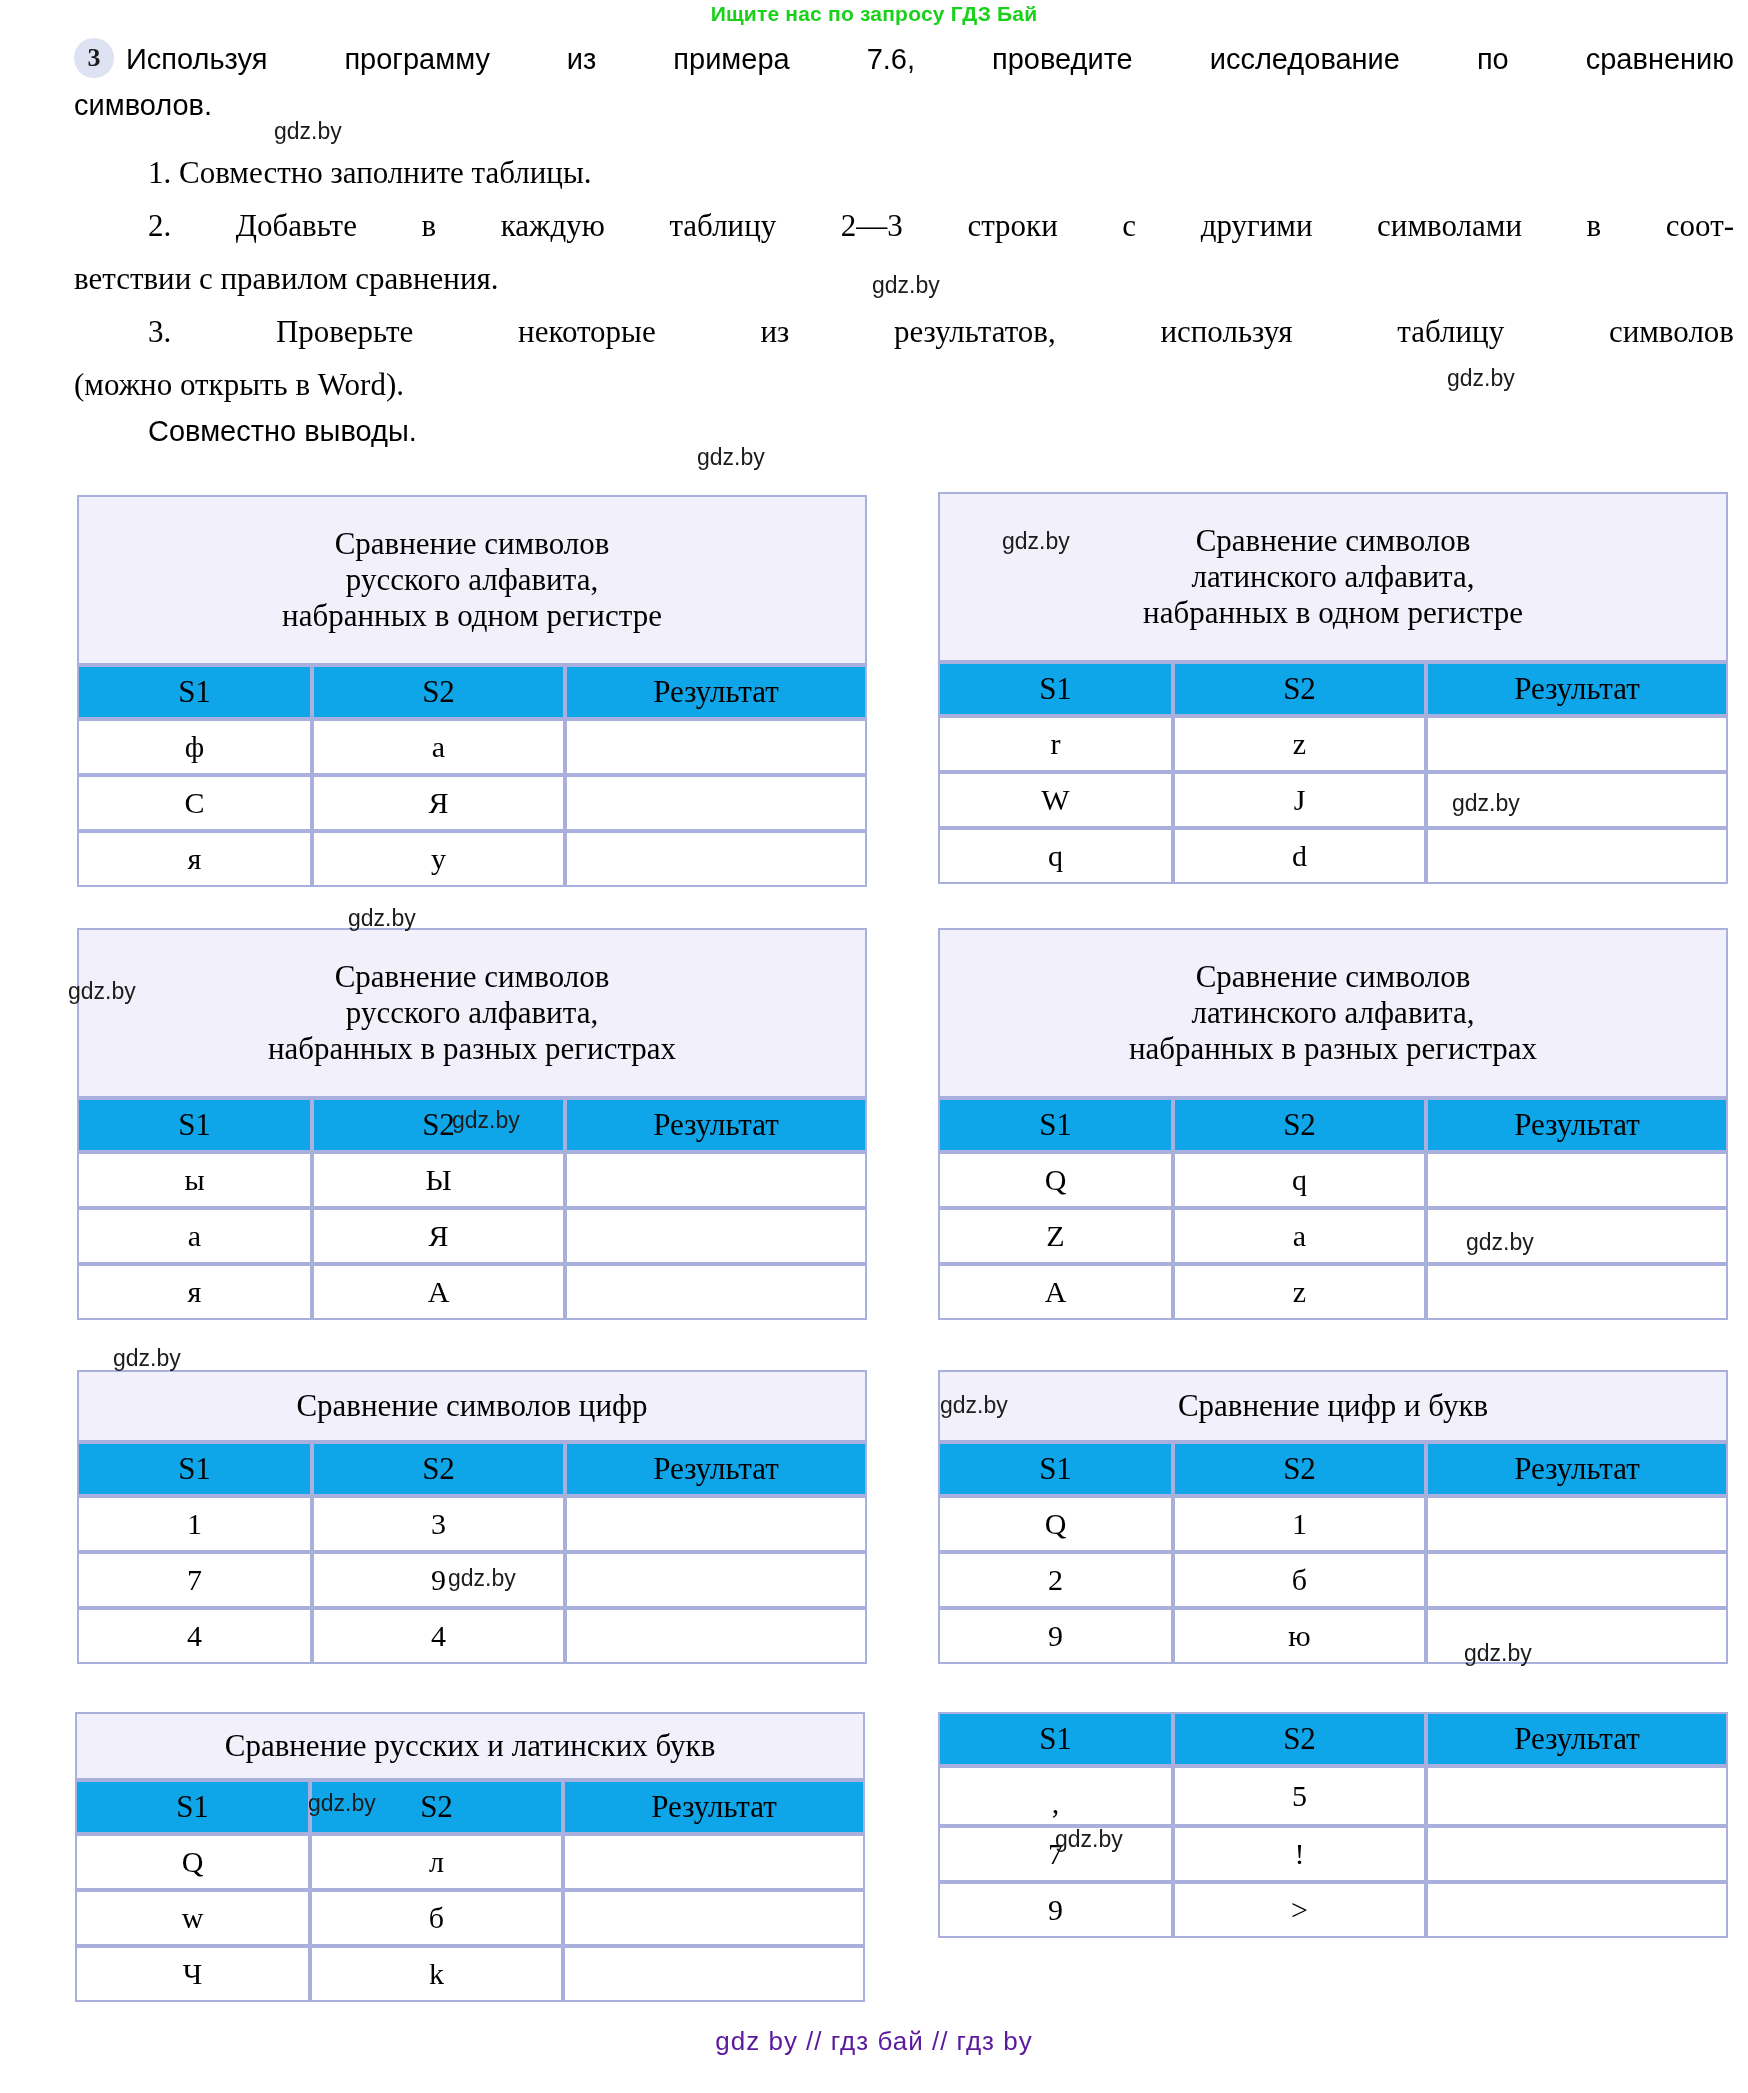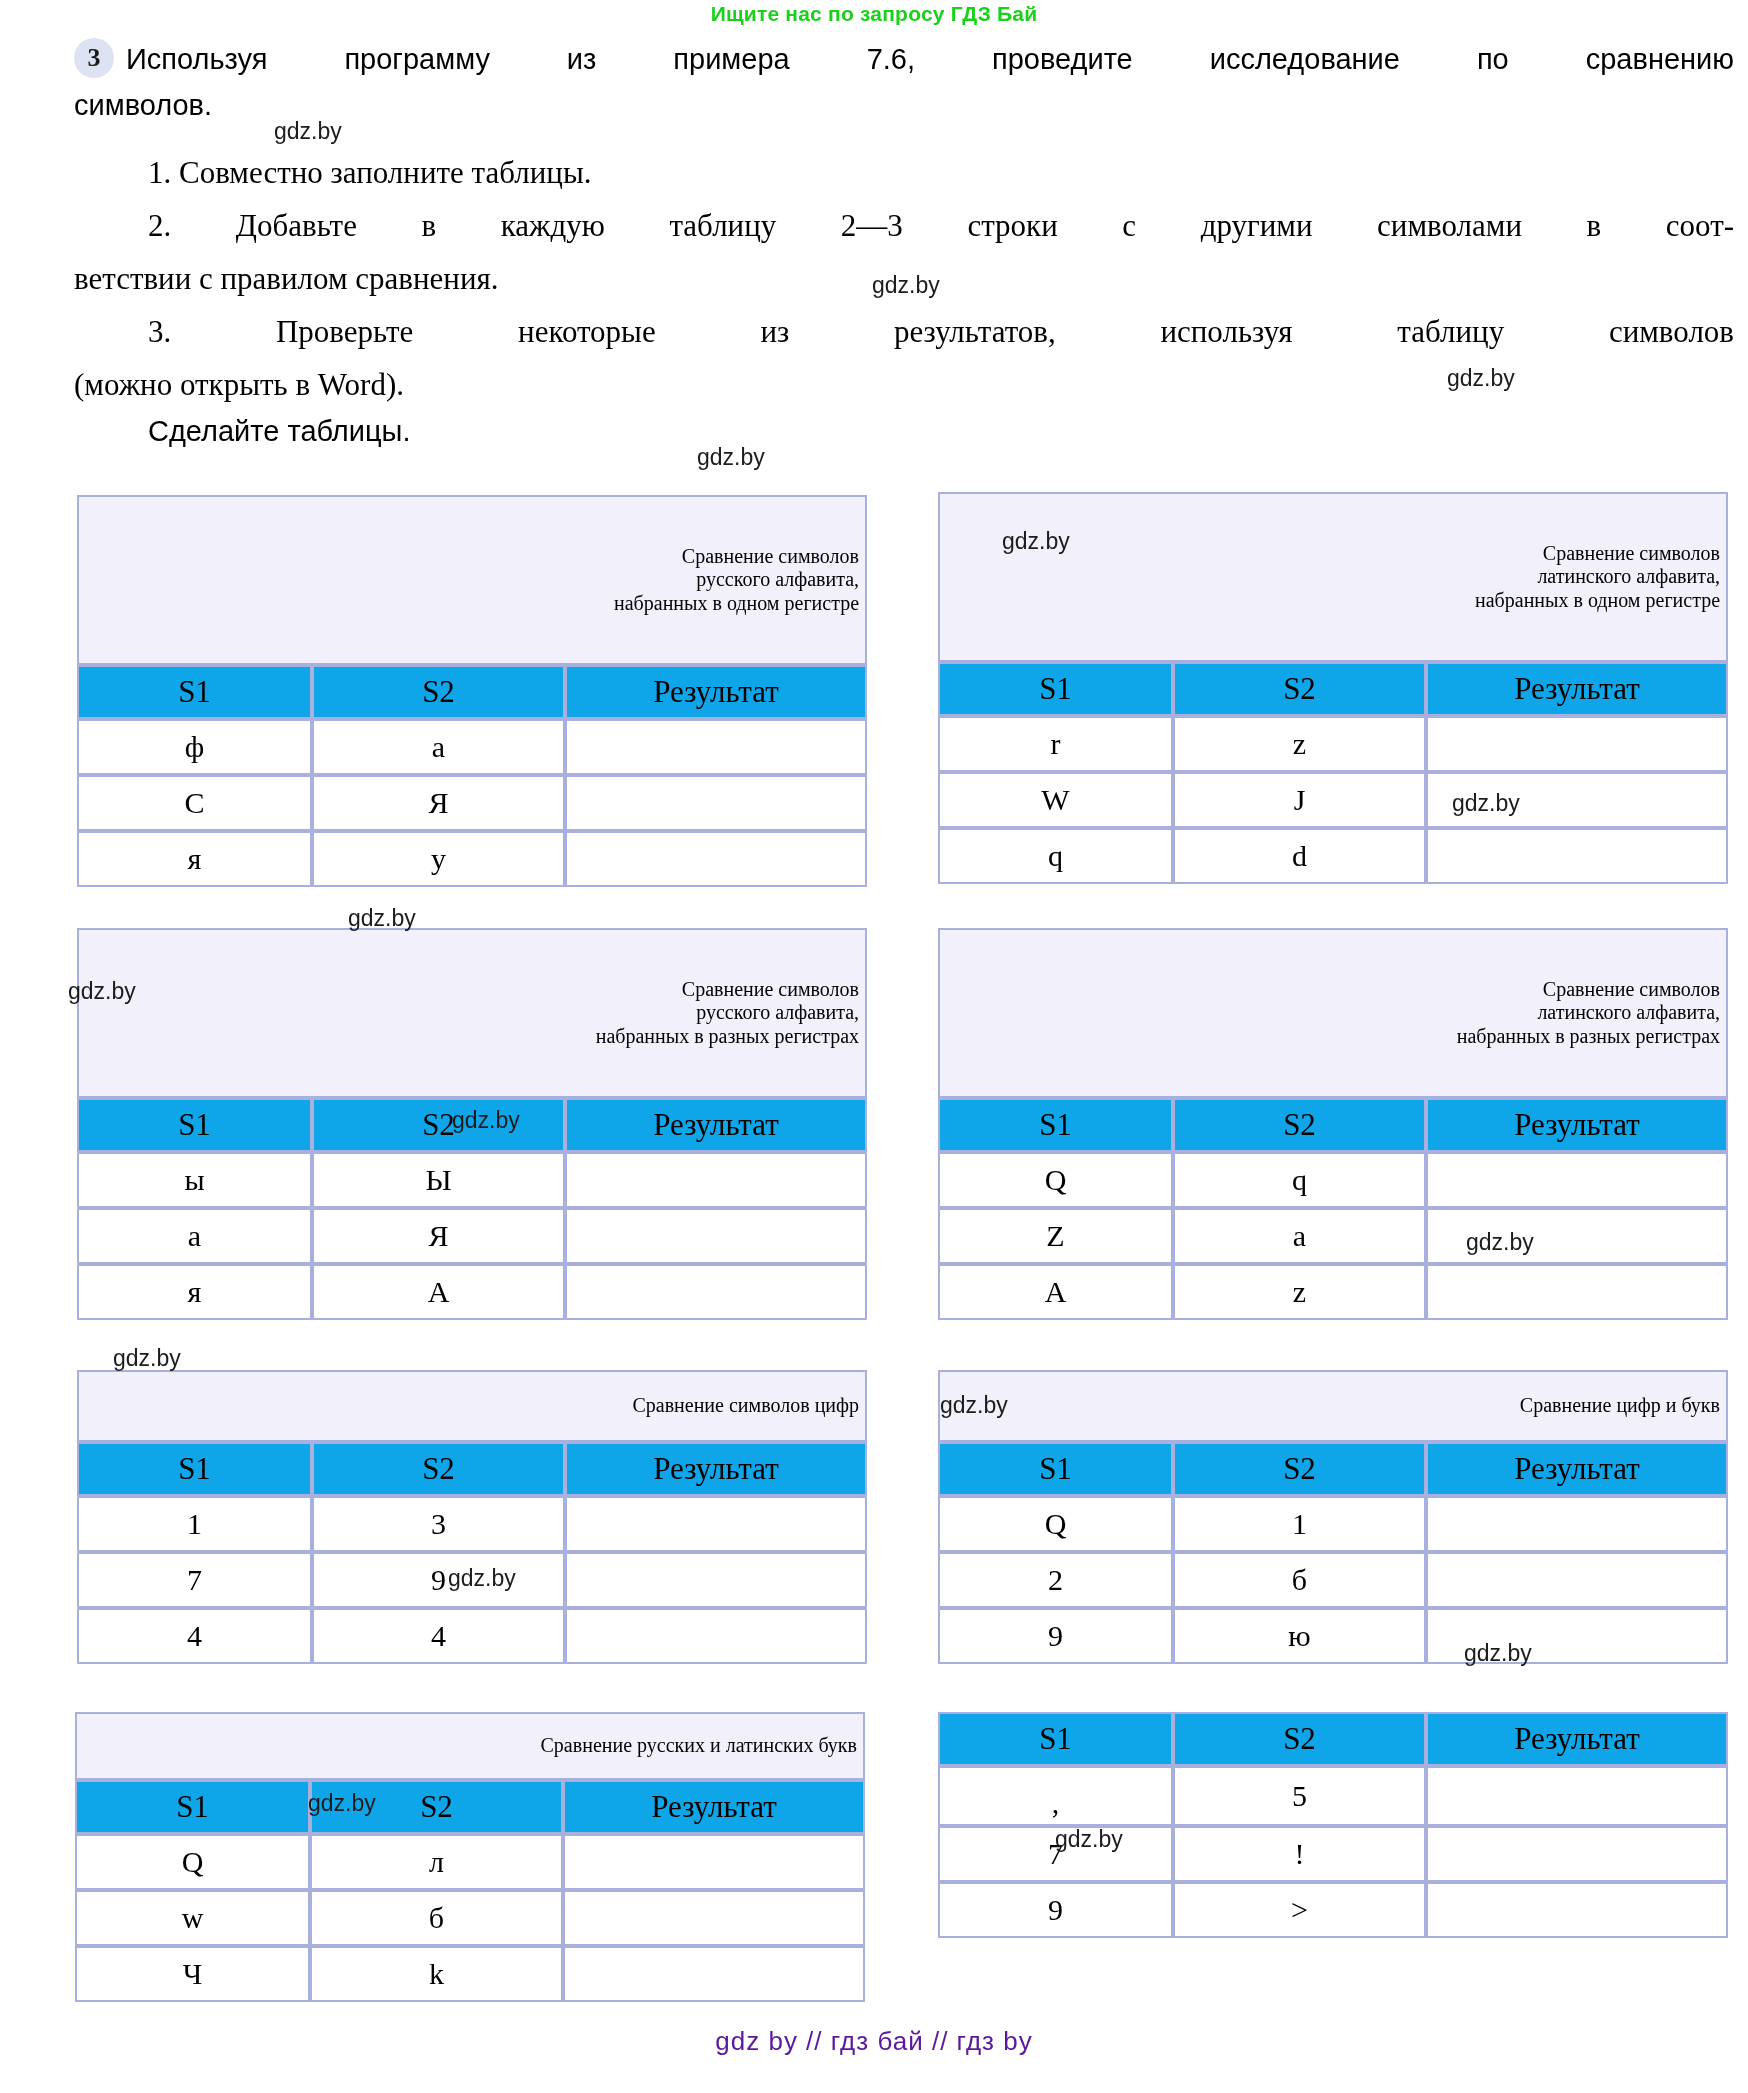--- a/index.html
+++ b/index.html
@@ -128,24 +128,23 @@
     text-align: center;
     vertical-align: middle;
     font-family: "Liberation Serif", serif;
     font-size: 31px;
     background: #ffffff;
     padding: 0;
     position: relative;
   }
   .tbl td.title {
     background: #f1f0fb;
-    font-size: 20px;
+    font-size: 31px;
     line-height: 1.16;
     padding: 8px 6px;
-    text-align: right;
   }
   .tbl td.hdr {
     background: #0ea5e9;
     font-size: 31px;
     height: 50px;
   }
   .tbl td.cell {
     height: 52px;
     font-size: 30px;
   }
@@ -184,21 +183,21 @@
   <span class="step just">
       <span class="line1">2. Добавьте в каждую таблицу 2—3 строки с другими символами в соот-</span>
     </span>
   <span style="display:block;text-indent:0">ветствии с правилом сравнения.</span>
   <span class="step just">
       <span class="line1">3. Проверьте некоторые из результатов, используя таблицу символов</span>
     </span>
   <span style="display:block;text-indent:0">(можно открыть в Word).</span>
 </div>
 
-<div class="conclude">Сделайте таблицы.</div>
+<div class="conclude">Совместно выводы.</div>
 
 <div class="wm" style="left:274px;  top:118px;">gdz.by</div>
 <div class="wm" style="left:872px;  top:272px;">gdz.by</div>
 <div class="wm" style="left:1447px; top:365px;">gdz.by</div>
 <div class="wm" style="left:697px;  top:444px;">gdz.by</div>
 <div class="wm" style="left:1002px; top:528px;">gdz.by</div>
 <div class="wm" style="left:1452px; top:790px;">gdz.by</div>
 <div class="wm" style="left:348px;  top:905px;">gdz.by</div>
 <div class="wm" style="left:68px;   top:978px;">gdz.by</div>
 <div class="wm" style="left:452px;  top:1107px;">gdz.by</div>

